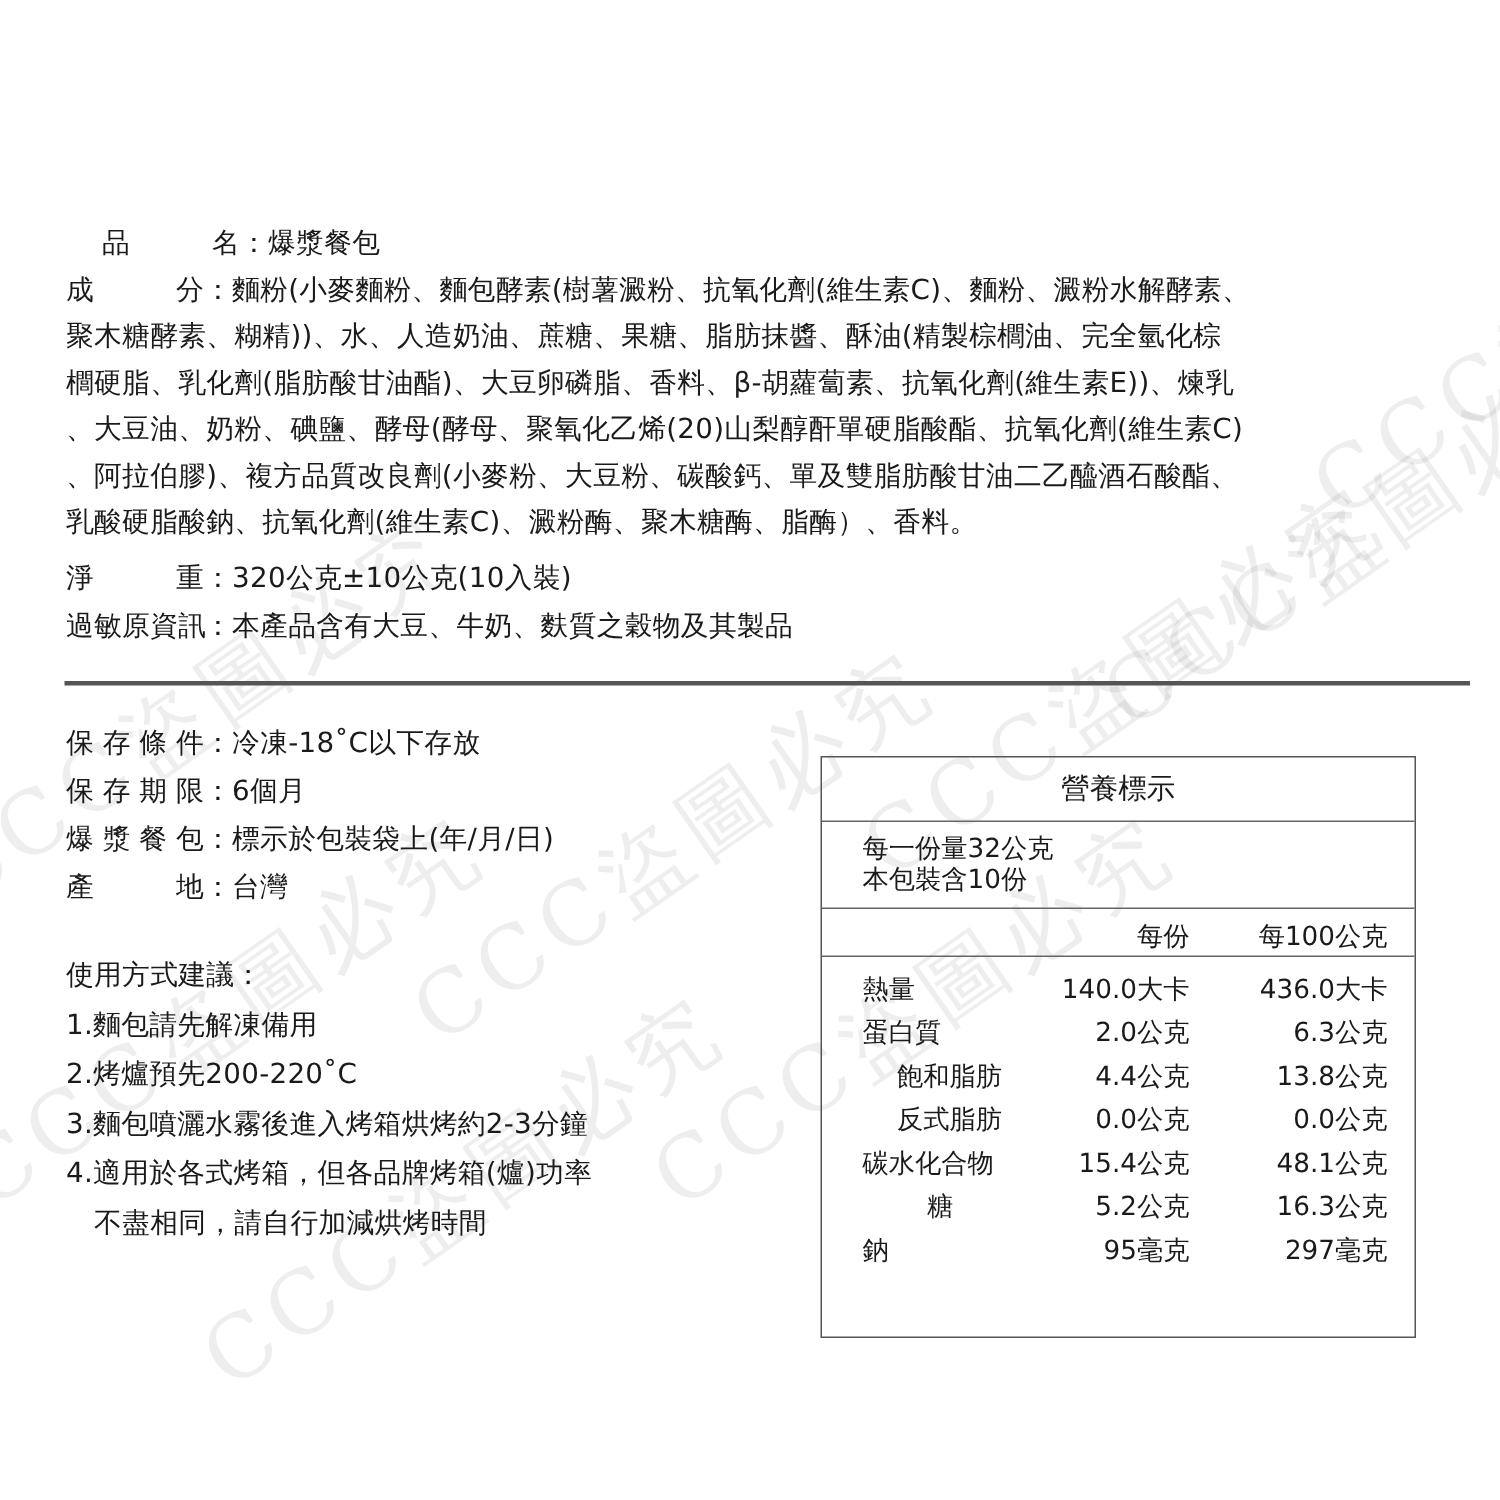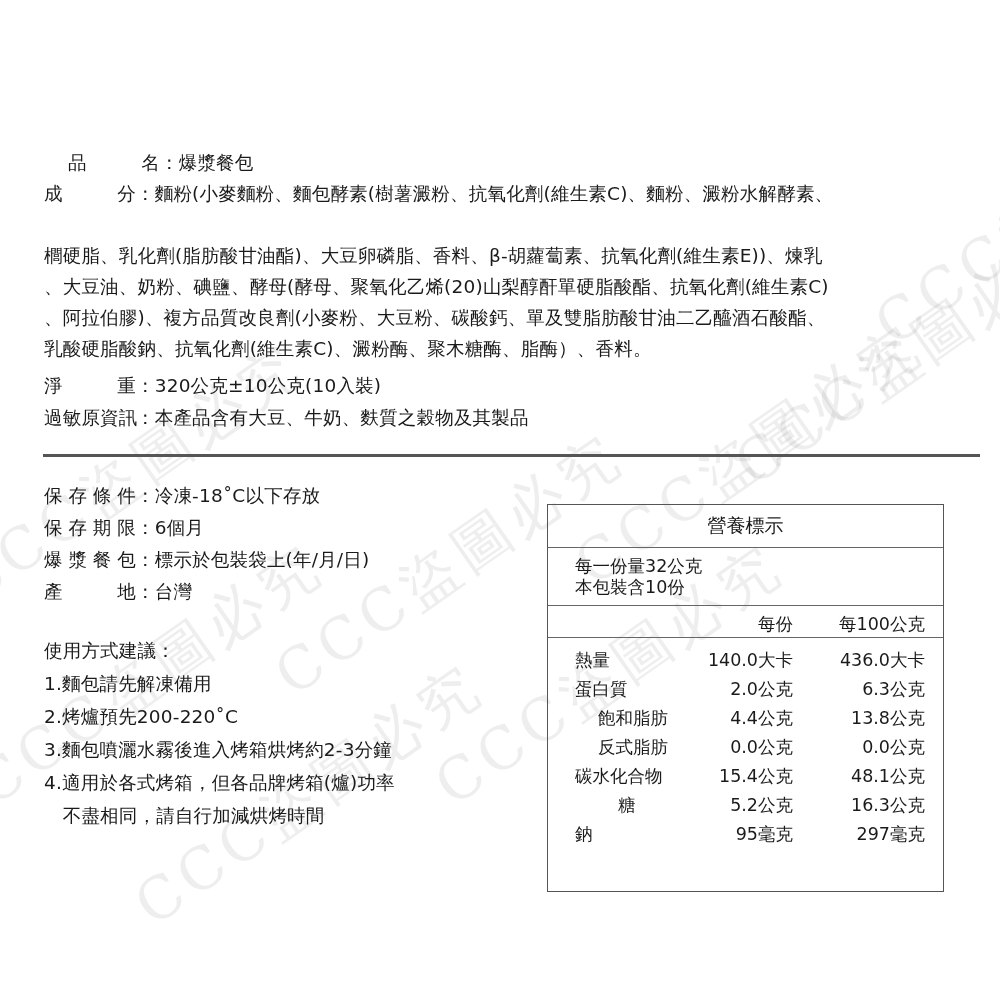--- a/index.html
+++ b/index.html
@@ -126,20 +126,21 @@
 
 <div class="content">
 
   <div class="line" style="top:152px;margin-left:24px;">
     <span class="lbl-spaced"><span>品</span> <span>名</span></span><span>：</span><span>爆漿餐包</span>
   </div>
 
   <div class="line" style="top:183px;">
     <span class="lbl-spaced"><span>成</span> <span>分</span></span><span>：</span><span>麵粉(小麥麵粉、麵包酵素(樹薯澱粉、抗氧化劑(維生素C)、麵粉、澱粉水解酵素、</span>
   </div>
+  <div class="line" style="top:214px;">聚木糖酵素、糊精))、水、人造奶油、蔗糖、果糖、脂肪抹醬、酥油(精製棕櫚油、完全氫化棕</div>
   <div class="line" style="top:245px;">櫚硬脂、乳化劑(脂肪酸甘油酯)、大豆卵磷脂、香料、β-胡蘿蔔素、抗氧化劑(維生素E))、煉乳</div>
   <div class="line" style="top:276px;">、大豆油、奶粉、碘鹽、酵母(酵母、聚氧化乙烯(20)山梨醇酐單硬脂酸酯、抗氧化劑(維生素C)</div>
   <div class="line" style="top:307px;">、阿拉伯膠)、複方品質改良劑(小麥粉、大豆粉、碳酸鈣、單及雙脂肪酸甘油二乙醯酒石酸酯、</div>
   <div class="line" style="top:338px;">乳酸硬脂酸鈉、抗氧化劑(維生素C)、澱粉酶、聚木糖酶、脂酶）、香料。</div>
 
   <div class="line" style="top:375px;">
     <span class="lbl-spaced"><span>淨</span> <span>重</span></span><span>：</span><span>320公克±10公克(10入裝)</span>
   </div>
 
   <div class="line" style="top:407px;">

